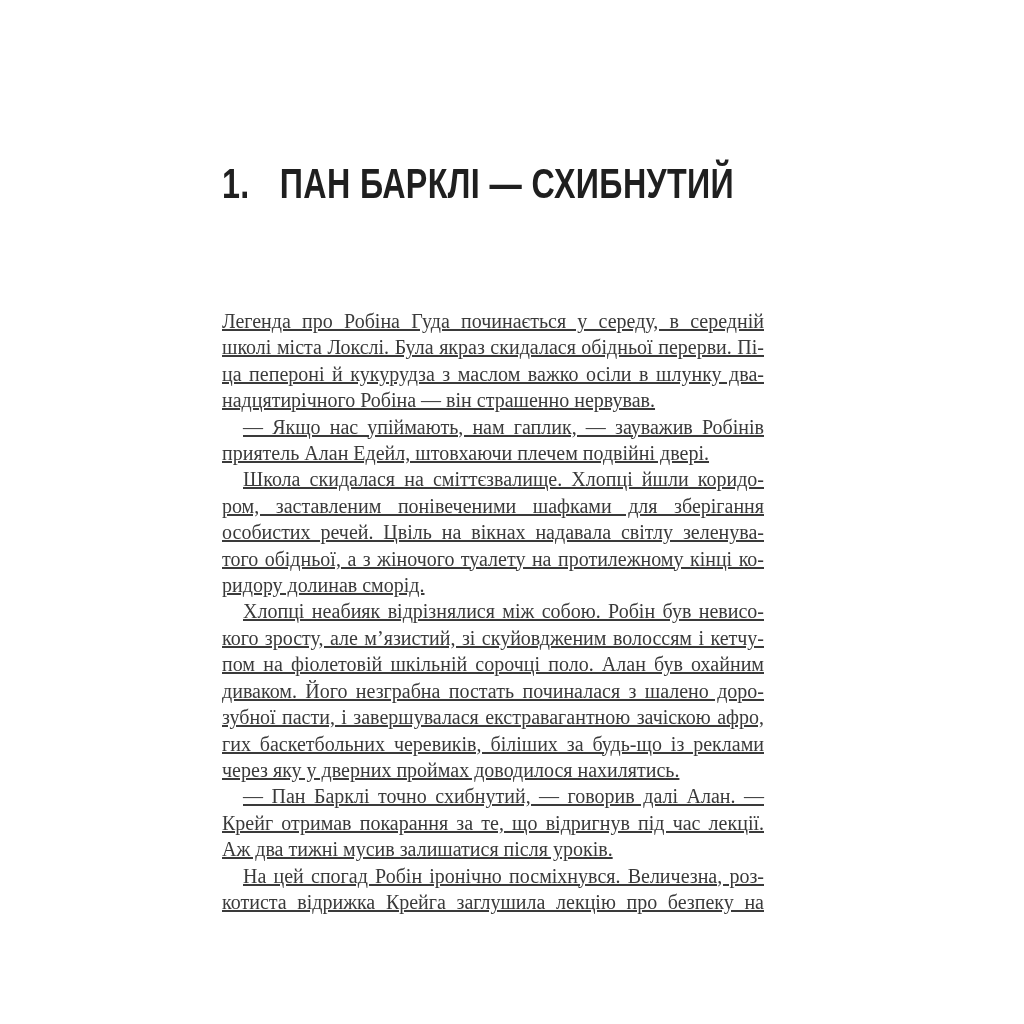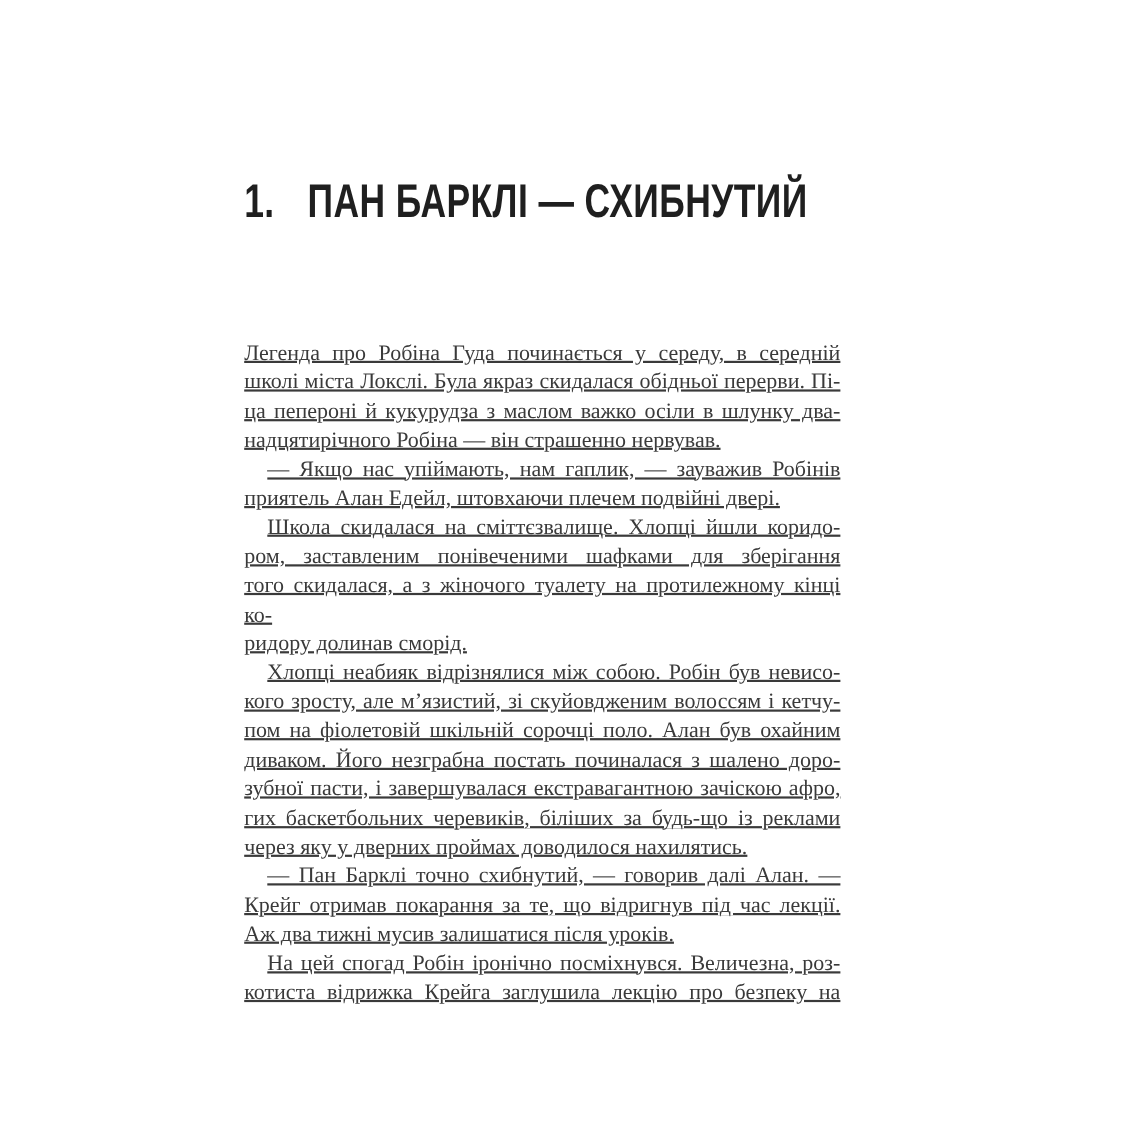--- a/index.html
+++ b/index.html
@@ -77,21 +77,22 @@
         <div class="line">ца пепероні й кукурудза з маслом важко осіли в шлунку два-</div>
         <div class="line">надцятирічного Робіна — він страшенно нервував.</div>
       </div>
       <div class="paragraph indent">
         <div class="line">— Якщо нас упіймають, нам гаплик, — зауважив Робінів</div>
         <div class="line">приятель Алан Едейл, штовхаючи плечем подвійні двері.</div>
       </div>
       <div class="paragraph indent">
         <div class="line">Школа скидалася на сміттєзвалище. Хлопці йшли коридо-</div>
         <div class="line">ром, заставленим понівеченими шафками для зберігання</div>
-        <div class="line">того скидалася, а з жіночого туалету на протилежному кінці ко-</div>
+        <div class="line">особистих речей. Цвіль на вікнах надавала світлу зеленува-</div>
+        <div class="line">того обідньої, а з жіночого туалету на протилежному кінці ко-</div>
         <div class="line">ридору долинав сморід.</div>
       </div>
       <div class="paragraph indent">
         <div class="line">Хлопці неабияк відрізнялися між собою. Робін був невисо-</div>
         <div class="line">кого зросту, але м’язистий, зі скуйовдженим волоссям і кетчу-</div>
         <div class="line">пом на фіолетовій шкільній сорочці поло. Алан був охайним</div>
         <div class="line">диваком. Його незграбна постать починалася з шалено доро-</div>
         <div class="line">зубної пасти, і завершувалася екстравагантною зачіскою афро,</div>
         <div class="line">гих баскетбольних черевиків, біліших за будь-що із реклами</div>
         <div class="line">через яку у дверних проймах доводилося нахилятись.</div>

